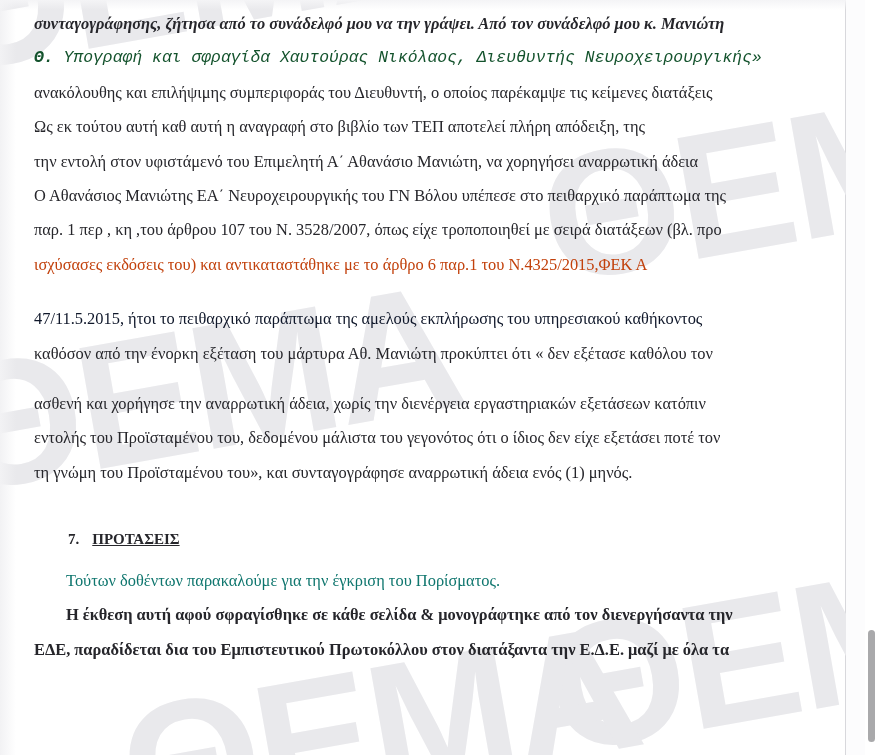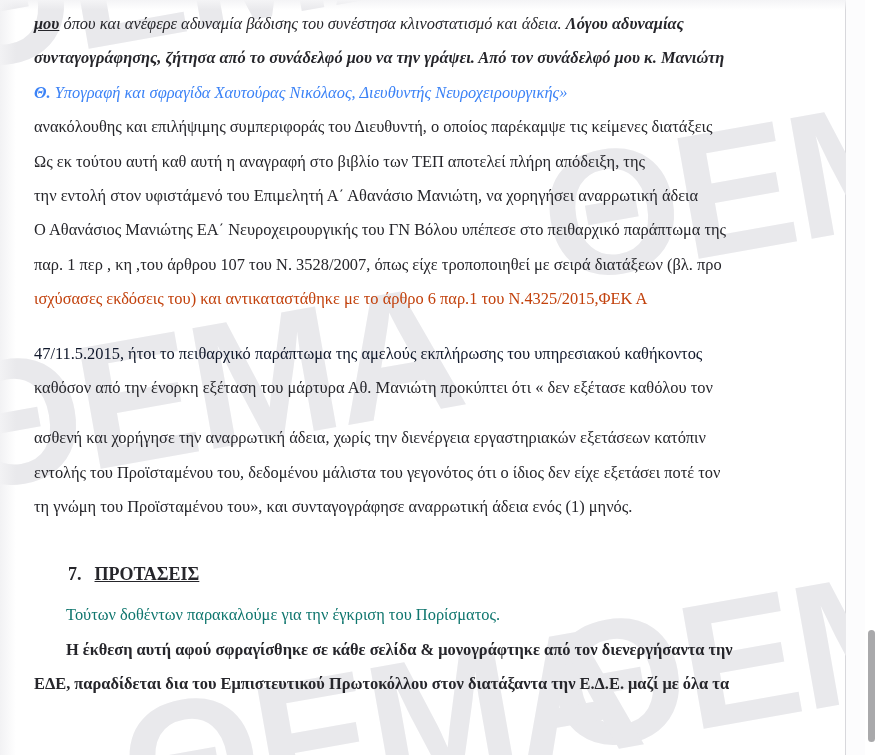--- a/index.html
+++ b/index.html
@@ -104,21 +104,21 @@
   .it { font-style: italic; }
   .bd { font-weight: 700; }
   .ul { text-decoration: underline; }
 
   .spacer-7  { height: 7px; }
   .spacer-32 { height: 32px; }
 
   .heading-row {
     margin: 0;
     padding-left: 34px;
-    font-size: 18px;
+    font-size: 15px;
     line-height: 34.4px;
     font-weight: 700;
     color: #1d1d22;
     white-space: nowrap;
   }
   .heading-row .num { margin-right: 13px; }
 
   .indent { display: inline-block; width: 32px; }
 
   
@@ -175,25 +175,24 @@
       <div class="wm wm-e" style="color: rgb(233, 233, 236);">ΘΕΜΑ</div>
     </div>
 
     <div class="scan-shade-left"></div>
     <div class="scan-shade-top"></div>
 
     <div class="doc-text">
 
       <div class="spacer-7"></div>
 
-      <p class="line" style="color: rgb(38, 38, 43);"><span class="bi ul">μου</span><span class="it"> όπου και ανέφερε αδυναμία βάδισης του συνέστησα κλινοστατισμό και άδεια. </span><span class="bi">Λόγου αδυναμίας</span></p>
 
       <p class="line" style="color: rgb(38, 38, 43);"><span class="bi">συνταγογράφησης, ζήτησα από το συνάδελφό μου να την γράψει. </span><span class="bi">Από τον συνάδελφό μου κ. Μανιώτη</span></p>
 
-      <p class="line" style="color: #3b82f6;"><span class="bi">Θ.</span><span class="it"> Υπογραφή και σφραγίδα Χαυτούρας Νικόλαος, Διευθυντής Νευροχειρουργικής»</span></p>
+      <p class="line" style="color: #14532d; font-family: Liberation Mono, monospace;"><span class="bi">Θ.</span><span class="it"> Υπογραφή και σφραγίδα Χαυτούρας Νικόλαος, Διευθυντής Νευροχειρουργικής»</span></p>
 
       <p class="line" style="color: rgb(38, 38, 43);">ανακόλουθης και επιλήψιμης  συμπεριφοράς του  Διευθυντή, ο οποίος παρέκαμψε  τις κείμενες διατάξεις</p>
       <p class="line" style="color: rgb(38, 38, 43);">Ως εκ τούτου αυτή καθ αυτή η αναγραφή στο βιβλίο των ΤΕΠ αποτελεί πλήρη απόδειξη, της</p>
       <p class="line" style="color: rgb(38, 38, 43);">την εντολή στον υφιστάμενό του Επιμελητή Α΄ Αθανάσιο Μανιώτη, να χορηγήσει αναρρωτική άδεια</p>
 
       <p class="line" style="color: rgb(38, 38, 43);">Ο Αθανάσιος Μανιώτης ΕΑ΄ Νευροχειρουργικής του ΓΝ Βόλου υπέπεσε στο πειθαρχικό παράπτωμα της</p>
       <p class="line" style="color: rgb(38, 38, 43);">παρ. 1 περ , κη ,του άρθρου  107 του Ν. 3528/2007, όπως είχε τροποποιηθεί  με σειρά διατάξεων (βλ. προ</p>
       <p class="line" style="color: #c2410c;">ισχύσασες  εκδόσεις  του)  και  αντικαταστάθηκε  με  το  άρθρο  6  παρ.1     του  Ν.4325/2015,ΦΕΚ  Α</p>
       <p class="line" style="color: #0f172a; margin-top: 20px;">47/11.5.2015,  ήτοι το πειθαρχικό παράπτωμα της  αμελούς εκπλήρωσης του  υπηρεσιακού καθήκοντος</p>
       <p class="line" style="color: rgb(38, 38, 43);">καθόσον   από την ένορκη εξέταση του μάρτυρα Αθ. Μανιώτη προκύπτει  ότι « δεν εξέτασε καθόλου τον</p>

